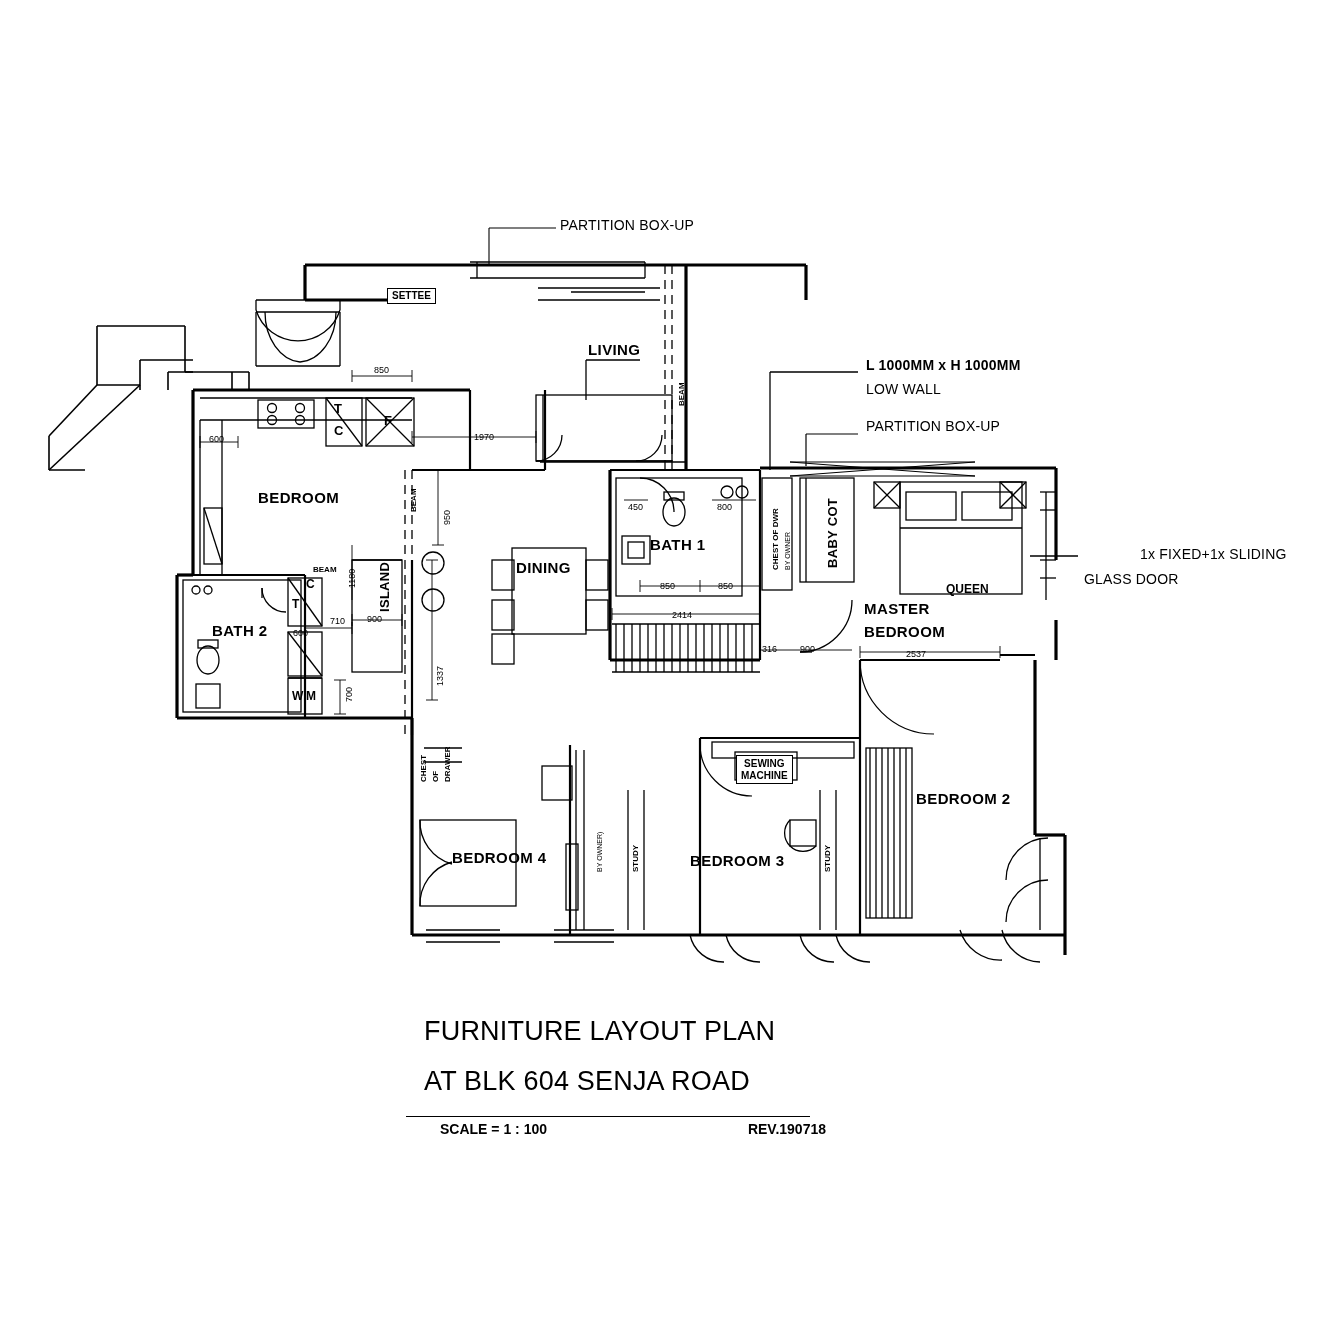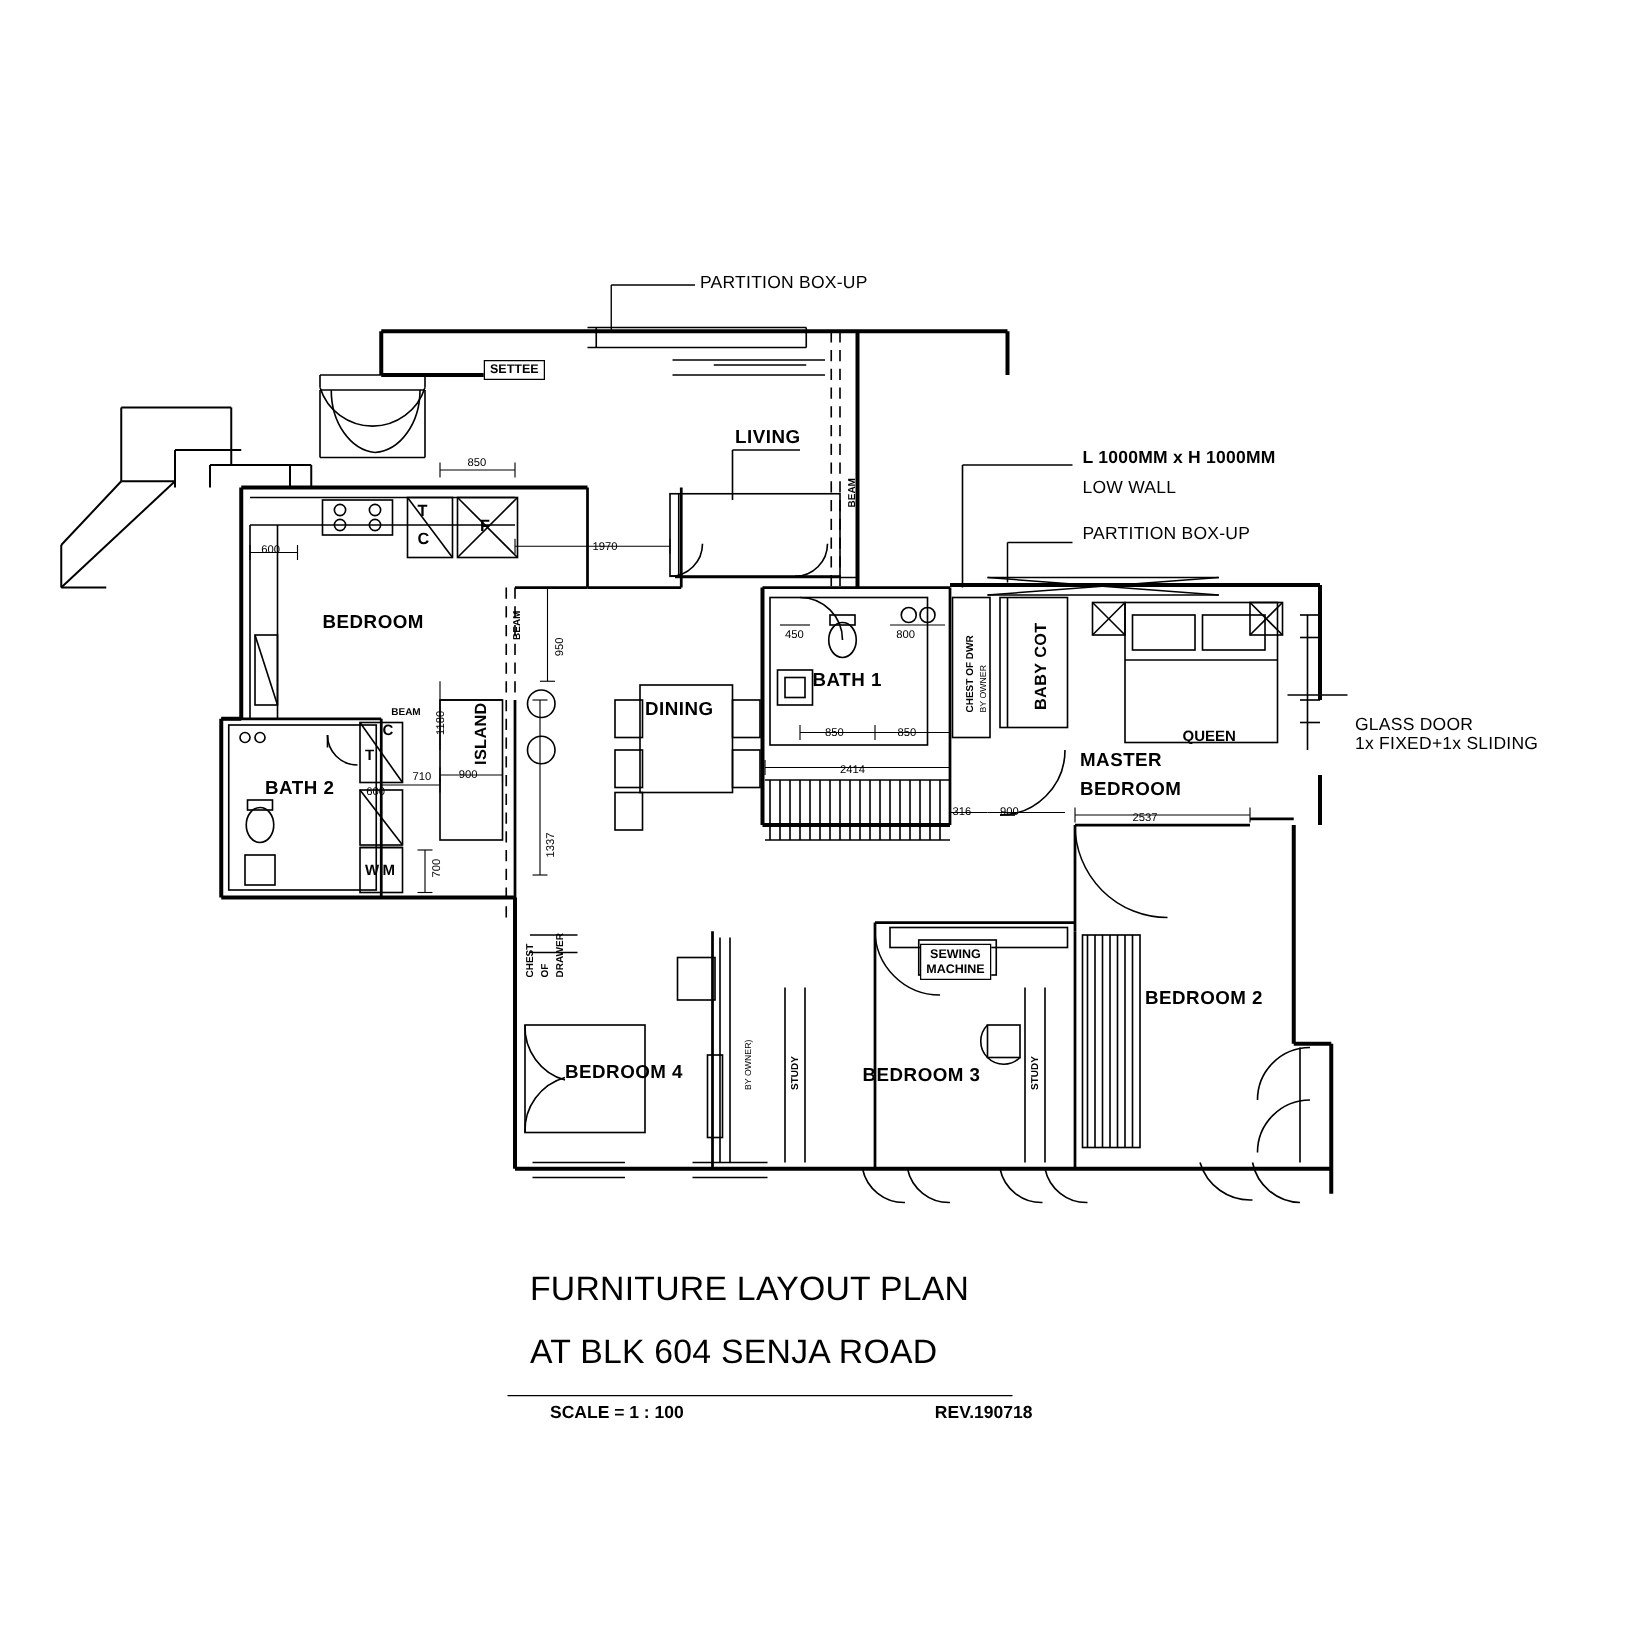--- a/index.html
+++ b/index.html
@@ -480,21 +480,21 @@
         <path d="M860 646 V658"></path>
           <path d="M1000 646 V658"></path>
       </g>
     </g>
   </svg>
 
   <div class="lbl note" style="left:560px; top:218px;">PARTITION BOX-UP</div>
   <div class="lbl note" style="left:866px; top:358px;font-weight:bold;">L 1000MM x H 1000MM</div>
   <div class="lbl note" style="left:866px; top:382px;text-align:right;">LOW WALL</div>
   <div class="lbl note" style="left:866px; top:419px;">PARTITION BOX-UP</div>
-  <div class="lbl note" style="left:1084px; top:547px;margin-top:40px;">1x FIXED+1x SLIDING</div>
+  <div class="lbl note" style="left:1140px; top:547px;">1x FIXED+1x SLIDING</div>
   <div class="lbl note" style="left:1084px; top:572px;">GLASS DOOR</div>
 
   <div class="lbl room" style="left:588px; top:342px;">LIVING</div>
   <div class="lbl room" style="left:258px; top:490px;">BEDROOM</div>
   <div class="lbl room" style="left:516px; top:560px;">DINING</div>
   <div class="lbl room" style="left:650px; top:537px;">BATH 1</div>
   <div class="lbl room" style="left:212px; top:623px;">BATH 2</div>
   <div class="lbl room" style="left:864px; top:601px;text-align:right;">MASTER</div>
   <div class="lbl room" style="left:864px; top:624px;">BEDROOM</div>
   <div class="lbl room" style="left:916px; top:791px;">BEDROOM  2</div>

